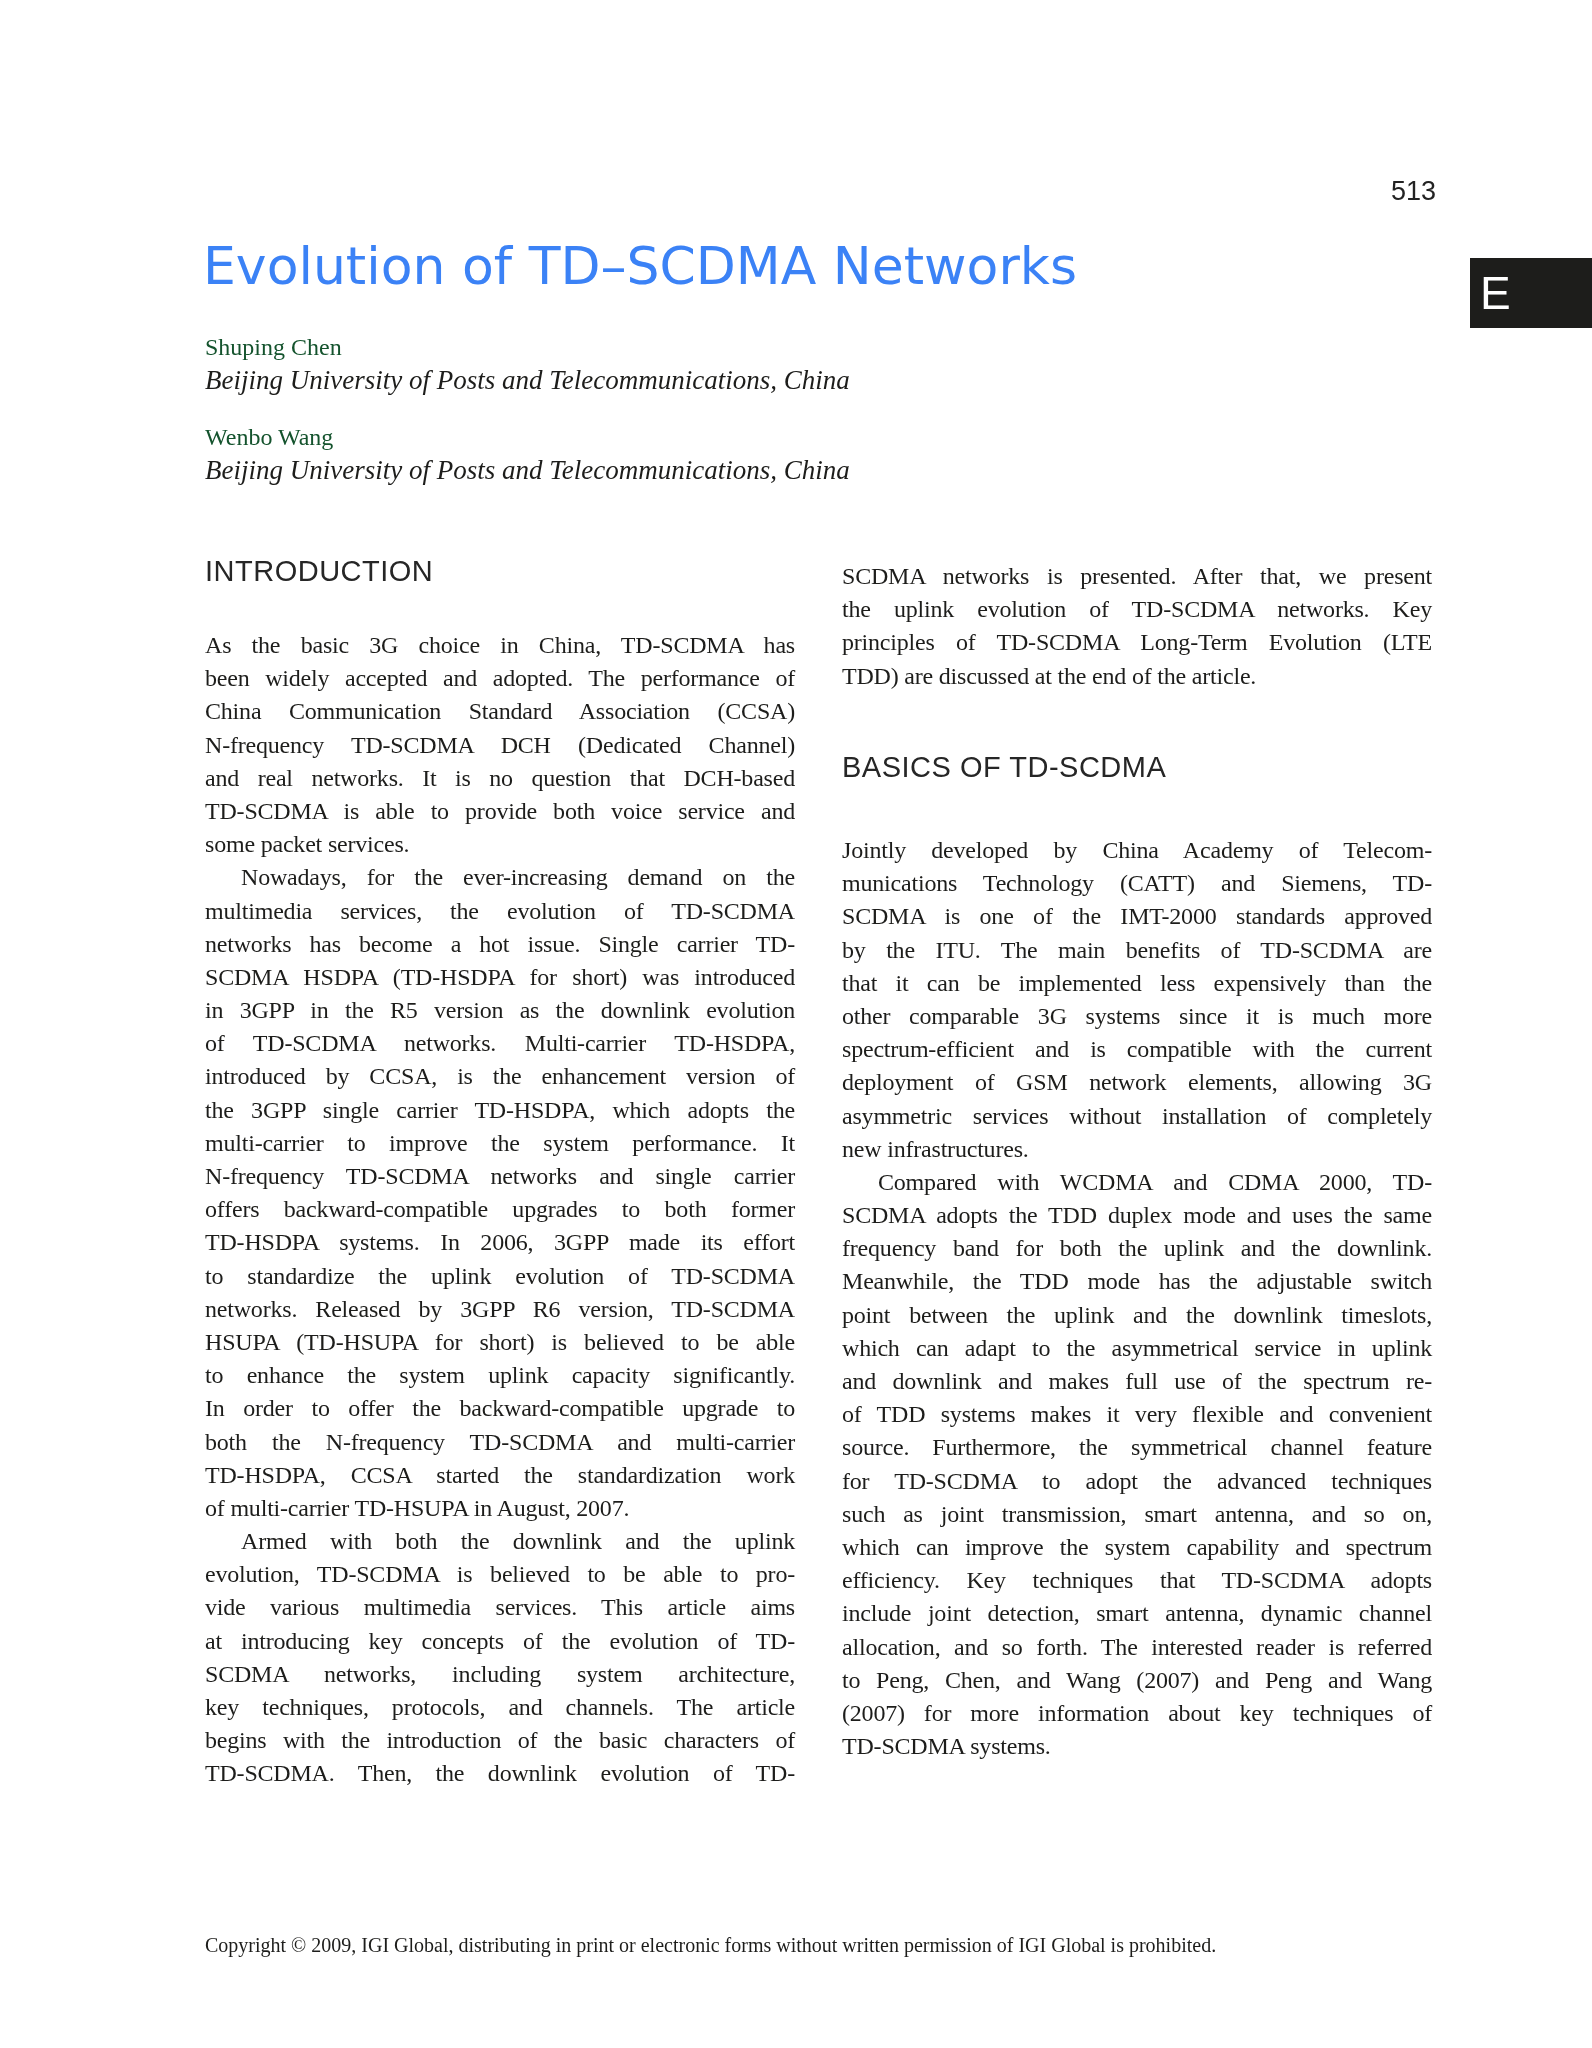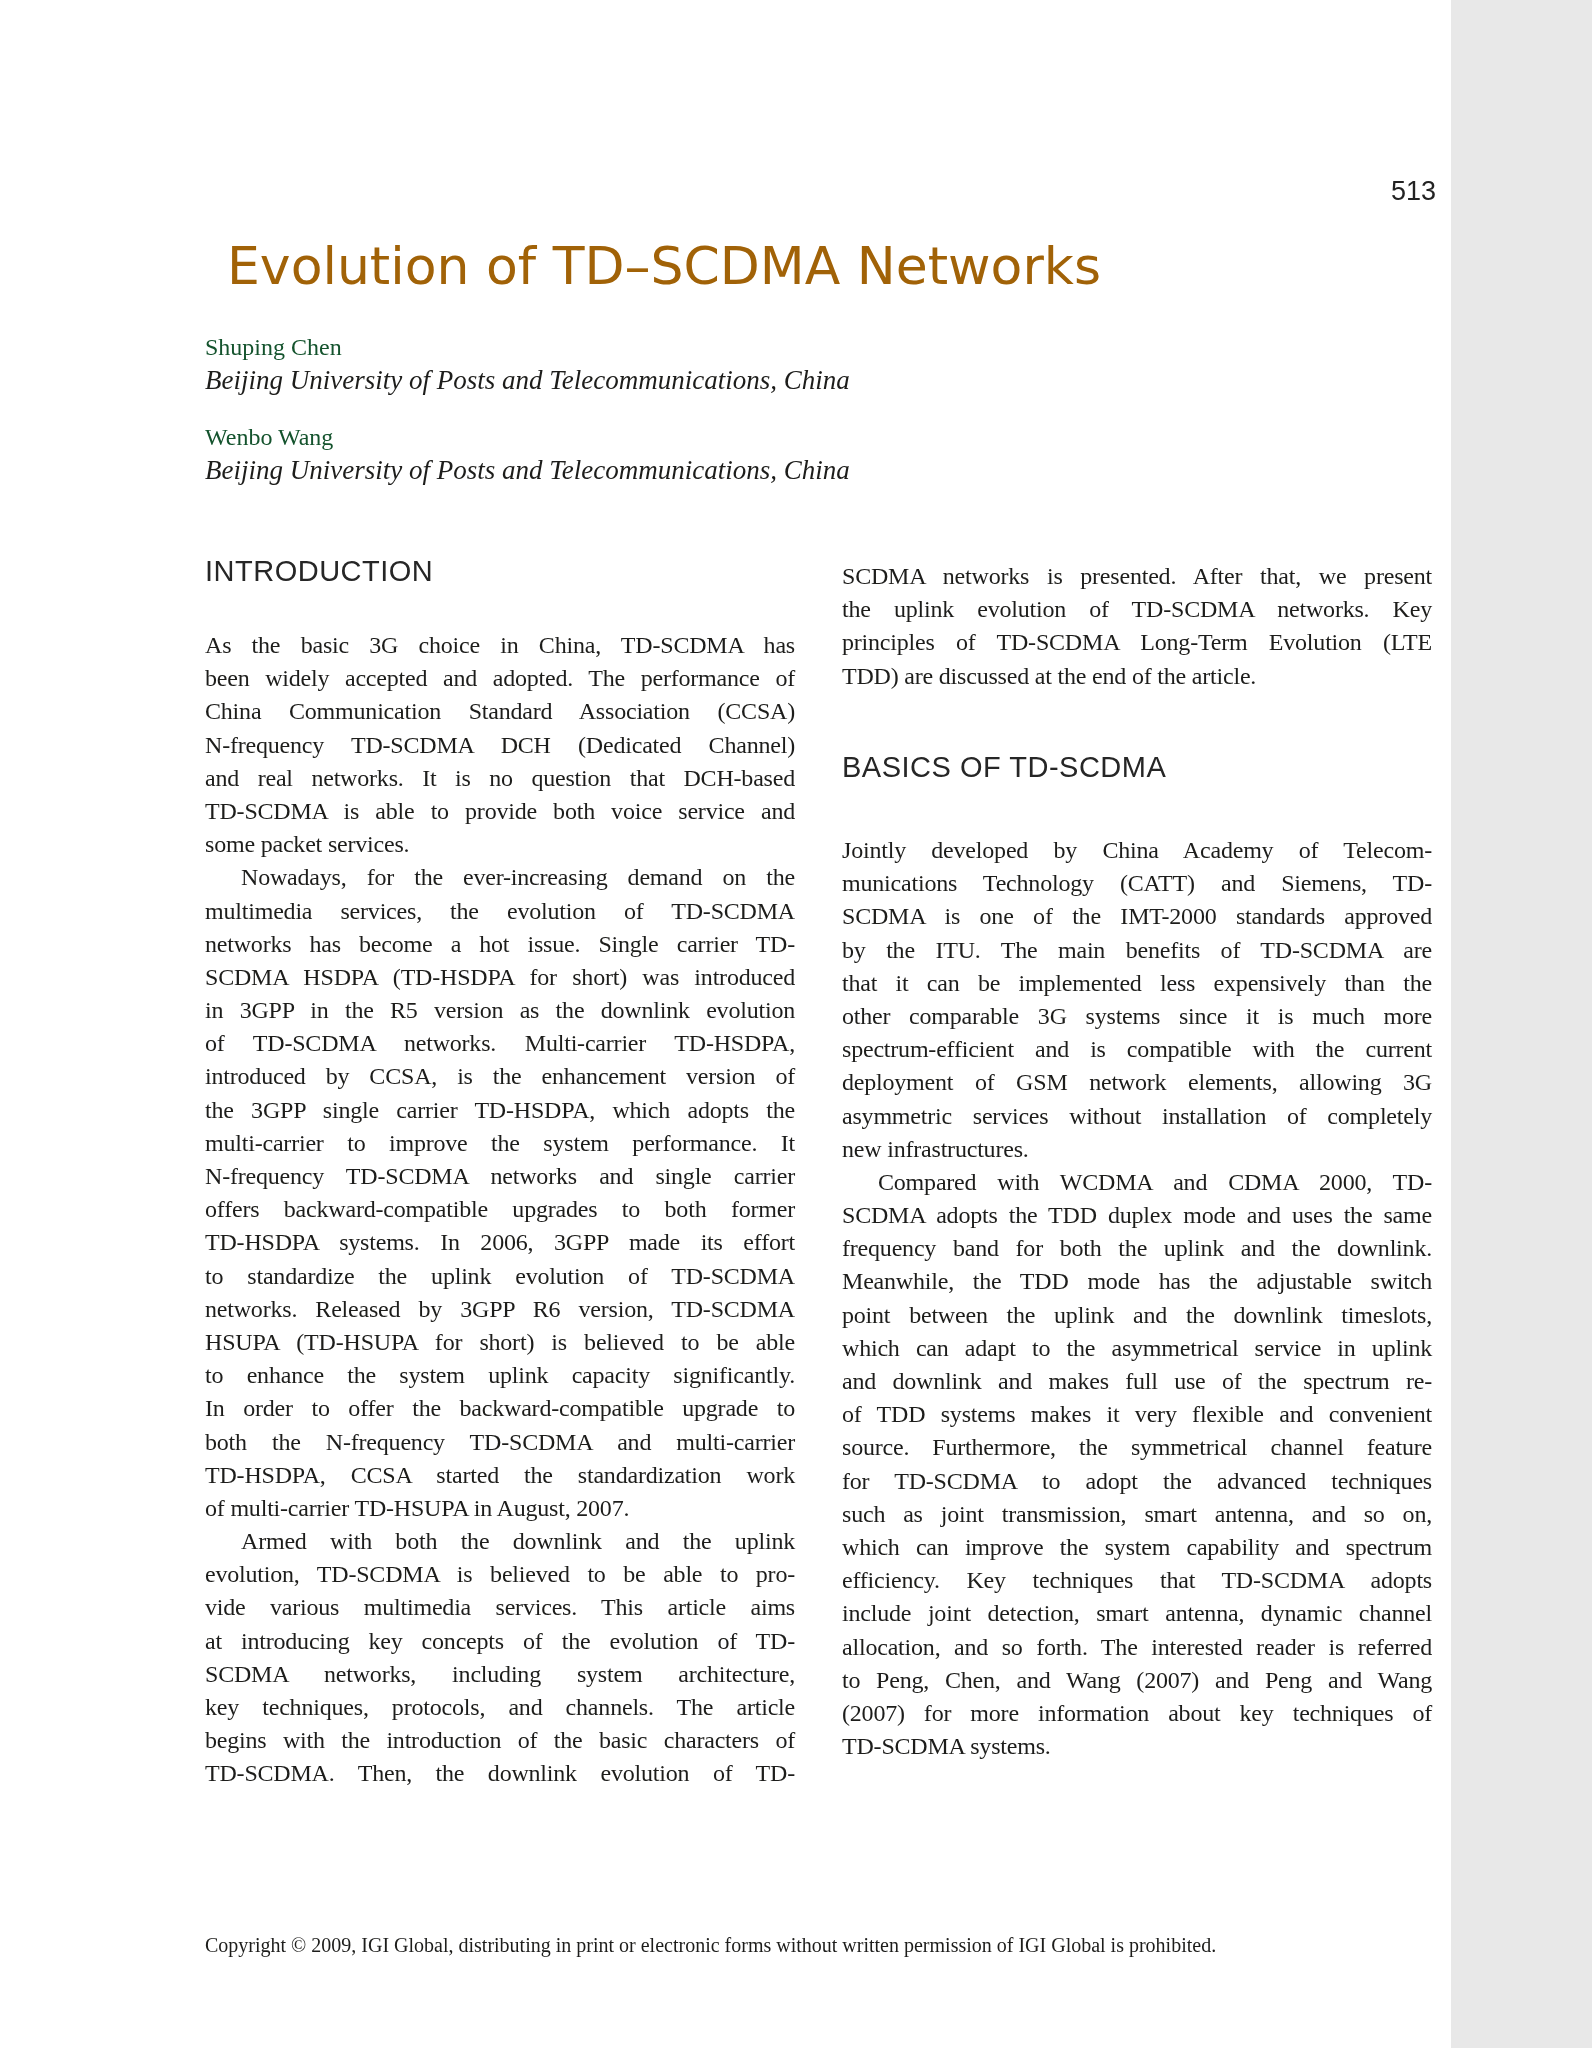--- a/index.html
+++ b/index.html
@@ -1,18 +1,18 @@
 <!DOCTYPE html>
 <html><head>
 <meta charset="utf-8">
 <style>
   html,body{margin:0;padding:0;background:#e8e8e8;}
   #page{
     position:relative;
-    width:1451px;height:2048px;
+    width:1592px;height:2048px;
     background:#ffffff;
     overflow:hidden;
     font-family:"Liberation Serif", serif;
     color:#1d1d1b;
   }
   #page-number{
     position:absolute;left:1136px;top:176px;width:300px;
     font-family:"Liberation Sans", sans-serif;
     font-size:27px;text-align:right;color:#232323;
   }
@@ -22,22 +22,22 @@
     display:flex;align-items:center;
     padding-left:10px;box-sizing:border-box;
   }
   #edge-tab .tab-letter{
     font-family:"Liberation Sans", sans-serif;
     font-size:46px;color:#ffffff;line-height:1;
   }
   #article-title{
     position:absolute;left:203px;top:240px;width:1200px;
     font-family:"DejaVu Sans", sans-serif;
-    font-size:52px;line-height:1;color:#a16207;
-    letter-spacing:0px;font-weight:400;margin-left:24px;
+    font-size:52px;line-height:1;color:#3b82f6;
+    letter-spacing:0px;font-weight:400;
   }
   .author-name{
     position:absolute;left:205px;
     font-size:24px;line-height:1.1;color:#14532d;
   }
   .author-affil{
     position:absolute;left:205px;
     font-size:27px;font-style:italic;line-height:1.1;color:#1d1d1b;
   }
   #author1-name{top:334px;}

